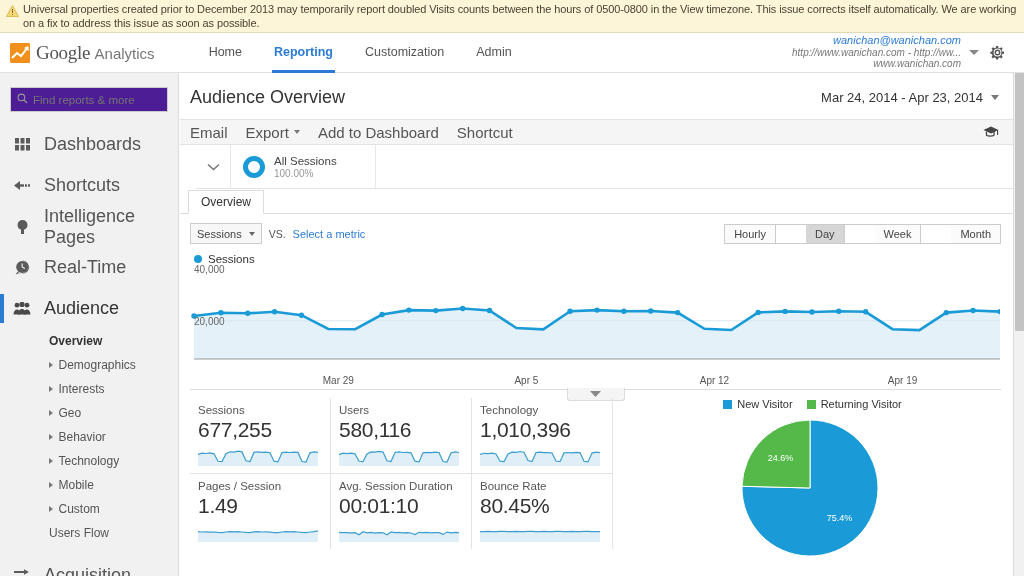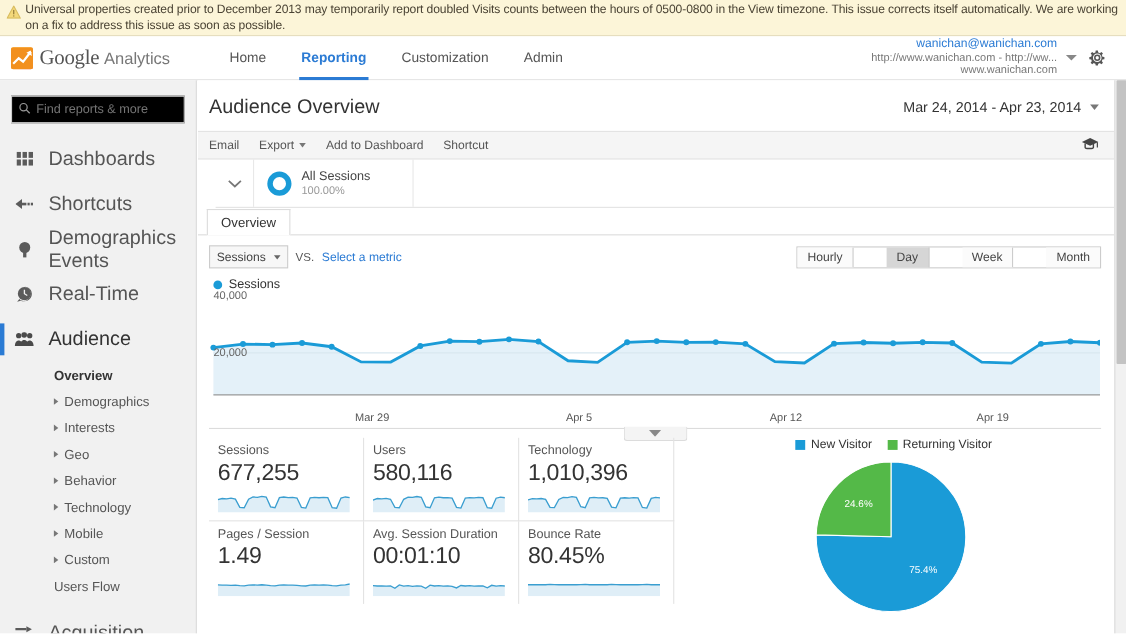--- a/index.html
+++ b/index.html
@@ -53,36 +53,36 @@
   }
   .topnav a.active { color: #2b7bd4; font-weight: bold; }
   .topnav a.active:after {
     content:""; position:absolute; left: 14px; right: 14px; bottom: 0; height: 3px; background:#2b7bd4;
   }
 
   .acct {
     margin-left: auto; text-align: right; padding-right: 8px;
     display:flex; align-items:center;
   }
-  .acct-lines { text-align: right; line-height: 11.5px; }
+  .acct-lines { text-align: right; line-height: 11.5px; font-style: italic; }
   .acct-email { color: #2b7bd4; font-size: 11px; }
   .acct-url { color: #777; font-size: 10px; white-space: nowrap; }
   .acct-caret {
     width: 0; height: 0; border-left: 5px solid transparent; border-right: 5px solid transparent;
     border-top: 5px solid #888; margin: 0 10px 0 8px;
   }
   .gear { width: 17px; height: 17px; margin-right: 10px; }
 
   
   .sidebar {
     position: absolute; top: 73px; left: 0; width: 179px; bottom: 0;
     background: #f1f1f1; border-right: 1px solid #dcdcdc; overflow: hidden;
   }
   .search-box {
-    margin: 14px 10px 0 10px; height: 25px; background: #000000;
+    margin: 14px 10px 0 10px; height: 25px; background: #4c1d95;
     border: 1px solid #ccc; display: flex; align-items: center; padding: 0 6px;
   }
   .search-box .sicon { margin-right: 5px; flex: 0 0 11px; }
   .search-box input {
     border: none; outline: none; font-size: 11.5px; color: #888; width: 100%;
     font-family: "Liberation Sans", sans-serif; background: transparent;
   }
   .nav { margin-top: 12px; }
   .nav-item {
     display: flex; align-items: center; height: 41px; padding-left: 12px;
@@ -116,21 +116,21 @@
   .page-title { font-size: 18px; color: #333; font-weight: normal; }
   .daterange {
     display: flex; align-items: center; font-size: 13px; color: #333;
   }
   .daterange .dcaret {
     width: 0; height: 0; border-left: 4px solid transparent; border-right: 4px solid transparent;
     border-top: 5px solid #777; margin-left: 8px;
   }
   .actionbar {
     height: 26px; background: #f5f5f5; border-top: 1px solid #e3e3e3; border-bottom: 1px solid #e3e3e3;
-    display: flex; align-items: center; padding-left: 10px; font-size: 11px; color: #555;
+    display: flex; align-items: center; padding-left: 10px; font-size: 15px; color: #555;
   }
   .actionbar a { color: #555; text-decoration: none; margin-right: 18px; display:flex; align-items:center; }
   .actionbar .mini-caret {
     width: 0; height: 0; border-left: 3.5px solid transparent; border-right: 3.5px solid transparent;
     border-top: 4px solid #777; margin-left: 5px;
   }
   .cap-ico { margin-left: auto; margin-right: 14px; }
 
   .segbar {
     height: 44px; border-bottom: 1px solid #e3e3e3; display: flex; align-items: stretch; margin-left: 16px;
@@ -313,21 +313,21 @@
         <span>Shortcuts</span>
       </div>
 
       <div class="nav-item">
         <span class="nico">
           <svg width="13" height="16" viewBox="0 0 13 16">
               <circle cx="6.5" cy="6" r="5" fill="#5b5b5b"></circle>
               <rect x="5" y="10" width="3" height="5" fill="#5b5b5b"></rect>
             </svg>
         </span>
-        <span>Demographics Events</span>
+        <span>Intelligence Pages</span>
       </div>
 
       <div class="nav-item">
         <span class="nico">
           <svg width="15" height="15" viewBox="0 0 15 15">
               <path d="M7.2 0.6A6.6 6.6 0 1 1 2.6 11.8L0.6 14.4l3.3-1.1A6.6 6.6 0 1 0 7.2 0.6z" fill="#5b5b5b"></path>
               <circle cx="7.2" cy="7" r="6" fill="#5b5b5b"></circle>
               <polyline points="7.2,3.4 7.2,7 9.8,8.6" fill="none" stroke="#f1f1f1" stroke-width="1.2"></polyline>
             </svg>
         </span>

